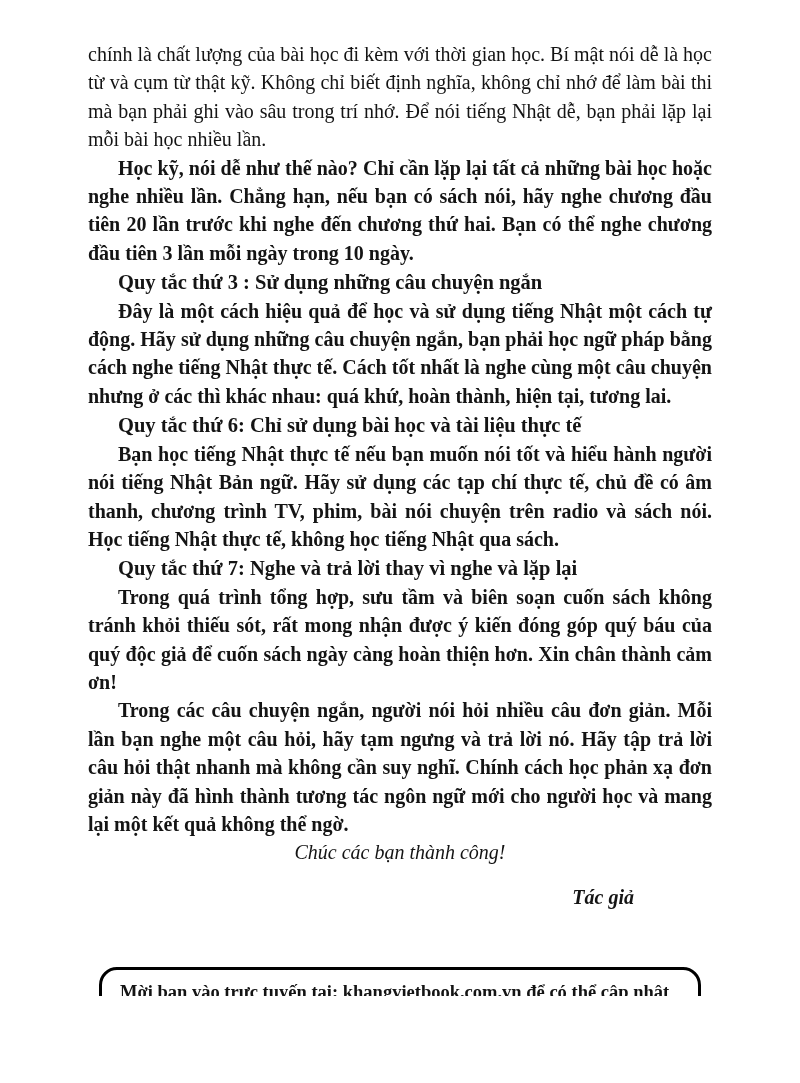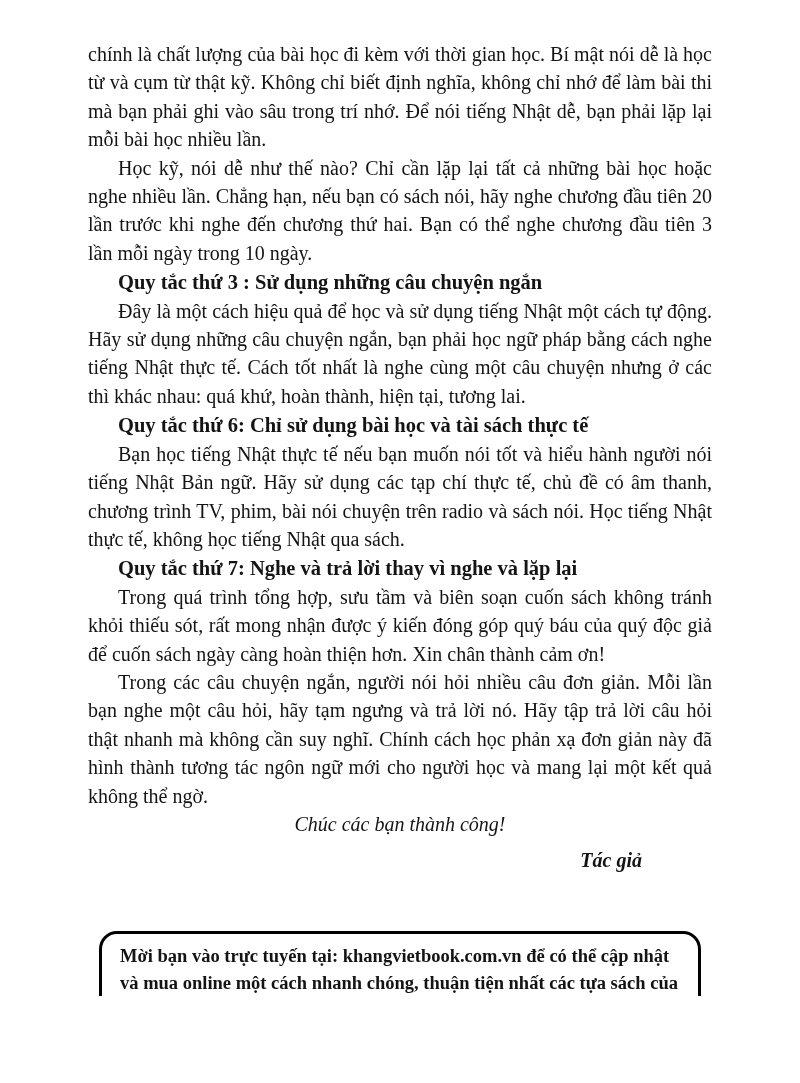--- a/index.html
+++ b/index.html
@@ -19,35 +19,36 @@
     line-height: 28.4px;
     color: #141414;
     overflow: hidden;
   }
   .body-par {
     margin: 0;
     text-align: justify;
   }
   .indent {
     text-indent: 30px;
+    font-weight: bold;
   }
   .rule-heading {
     margin: 1px 0 0 0;
     font-weight: bold;
     text-indent: 30px;
     text-align: left;
     font-size: 20.5px;
   }
   .signoff-wish {
     margin: 0;
     text-align: center;
     font-style: italic;
   }
   .signoff-author {
-    margin: 8px;
+    margin: 16px;
     text-align: right;
     font-style: italic;
     font-weight: bold;
     padding-right: 62px;
   }
   .footer-box {
     box-sizing: border-box;
     width: 602px;
     margin: 56px auto 0 auto;
     border: 3px solid #000000;
@@ -68,21 +69,21 @@
 <div class="page">
 
   <p class="body-par">chính là chất lượng của bài học đi kèm với thời gian học. Bí mật nói dễ là học từ và cụm từ thật kỹ. Không chỉ biết định nghĩa, không chỉ nhớ để làm bài thi mà bạn phải ghi vào sâu trong trí nhớ. Để nói tiếng Nhật dễ, bạn phải lặp lại mỗi bài học nhiều lần.</p>
 
   <p class="body-par indent">Học kỹ, nói dễ như thế nào? Chỉ cần lặp lại tất cả những bài học hoặc nghe nhiều lần. Chẳng hạn, nếu bạn có sách nói, hãy nghe chương đầu tiên 20 lần trước khi nghe đến chương thứ hai. Bạn có thể nghe chương đầu tiên 3 lần mỗi ngày trong 10 ngày.</p>
 
   <p class="rule-heading">Quy tắc thứ 3 : Sử dụng những câu chuyện ngắn</p>
 
   <p class="body-par indent">Đây là một cách hiệu quả để học và sử dụng tiếng Nhật một cách tự động. Hãy sử dụng những câu chuyện ngắn, bạn phải học ngữ pháp bằng cách nghe tiếng Nhật thực tế. Cách tốt nhất là nghe cùng một câu chuyện nhưng ở các thì khác nhau: quá khứ, hoàn thành, hiện tại, tương lai.</p>
 
-  <p class="rule-heading">Quy tắc thứ 6: Chỉ sử dụng bài học và tài sách thực tế</p>
+  <p class="rule-heading">Quy tắc thứ 6: Chỉ sử dụng bài học và tài liệu thực tế</p>
 
   <p class="body-par indent">Bạn học tiếng Nhật thực tế nếu bạn muốn nói tốt và hiểu hành người nói tiếng Nhật Bản ngữ. Hãy sử dụng các tạp chí thực tế, chủ đề có âm thanh, chương trình TV, phim, bài nói chuyện trên radio và sách nói. Học tiếng Nhật thực tế, không học tiếng Nhật qua sách.</p>
 
   <p class="rule-heading">Quy tắc thứ 7: Nghe và trả lời thay vì nghe và lặp lại</p>
 
   <p class="body-par indent">Trong quá trình tổng hợp, sưu tầm và biên soạn cuốn sách không tránh khỏi thiếu sót, rất mong nhận được ý kiến đóng góp quý báu của quý độc giả để cuốn sách ngày càng hoàn thiện hơn. Xin chân thành cảm ơn!</p>
 
   <p class="body-par indent">Trong các câu chuyện ngắn, người nói hỏi nhiều câu đơn giản. Mỗi lần bạn nghe một câu hỏi, hãy tạm ngưng và trả lời nó. Hãy tập trả lời câu hỏi thật nhanh mà không cần suy nghĩ. Chính cách học phản xạ đơn giản này đã hình thành tương tác ngôn ngữ mới cho người học và mang lại một kết quả không thể ngờ.</p>
 
   <p class="signoff-wish">Chúc các bạn thành công!</p>

